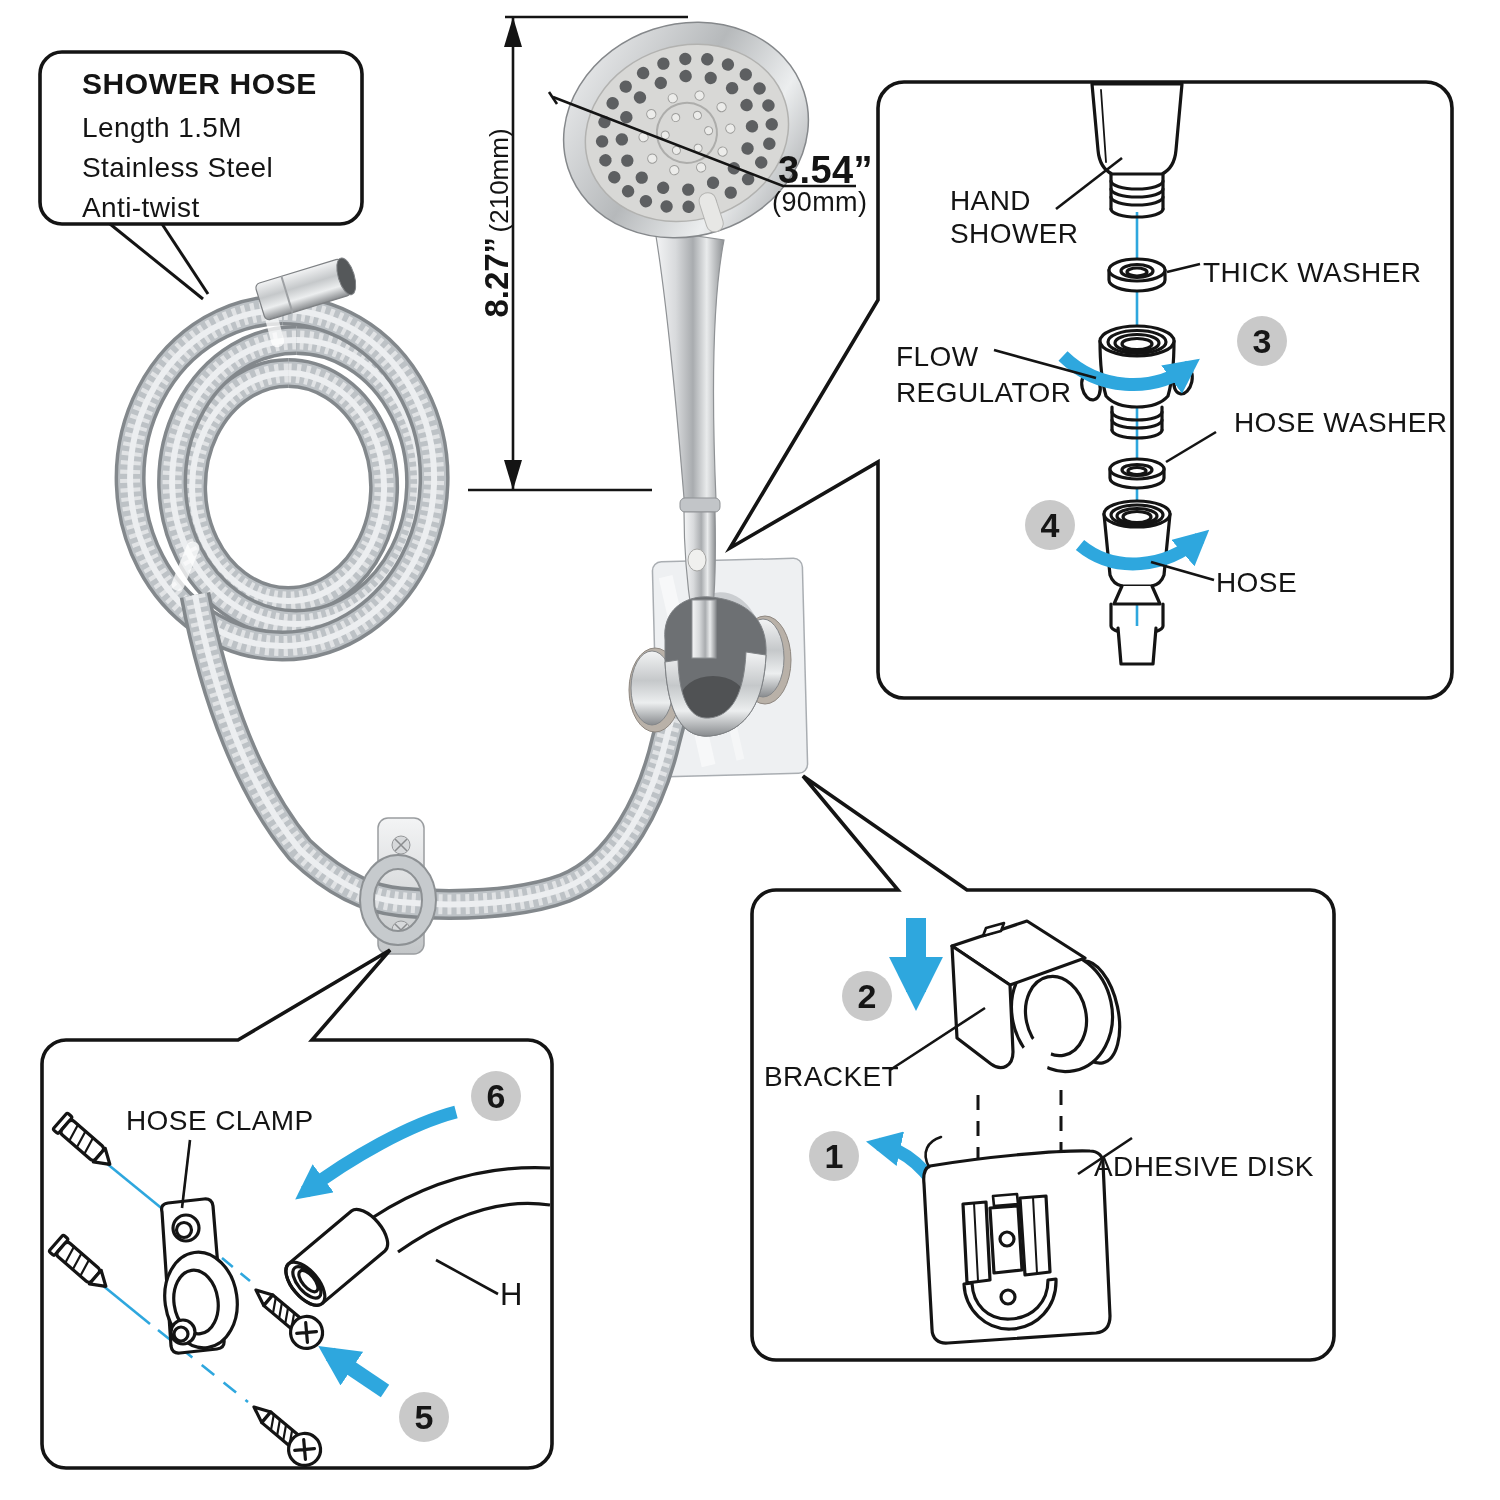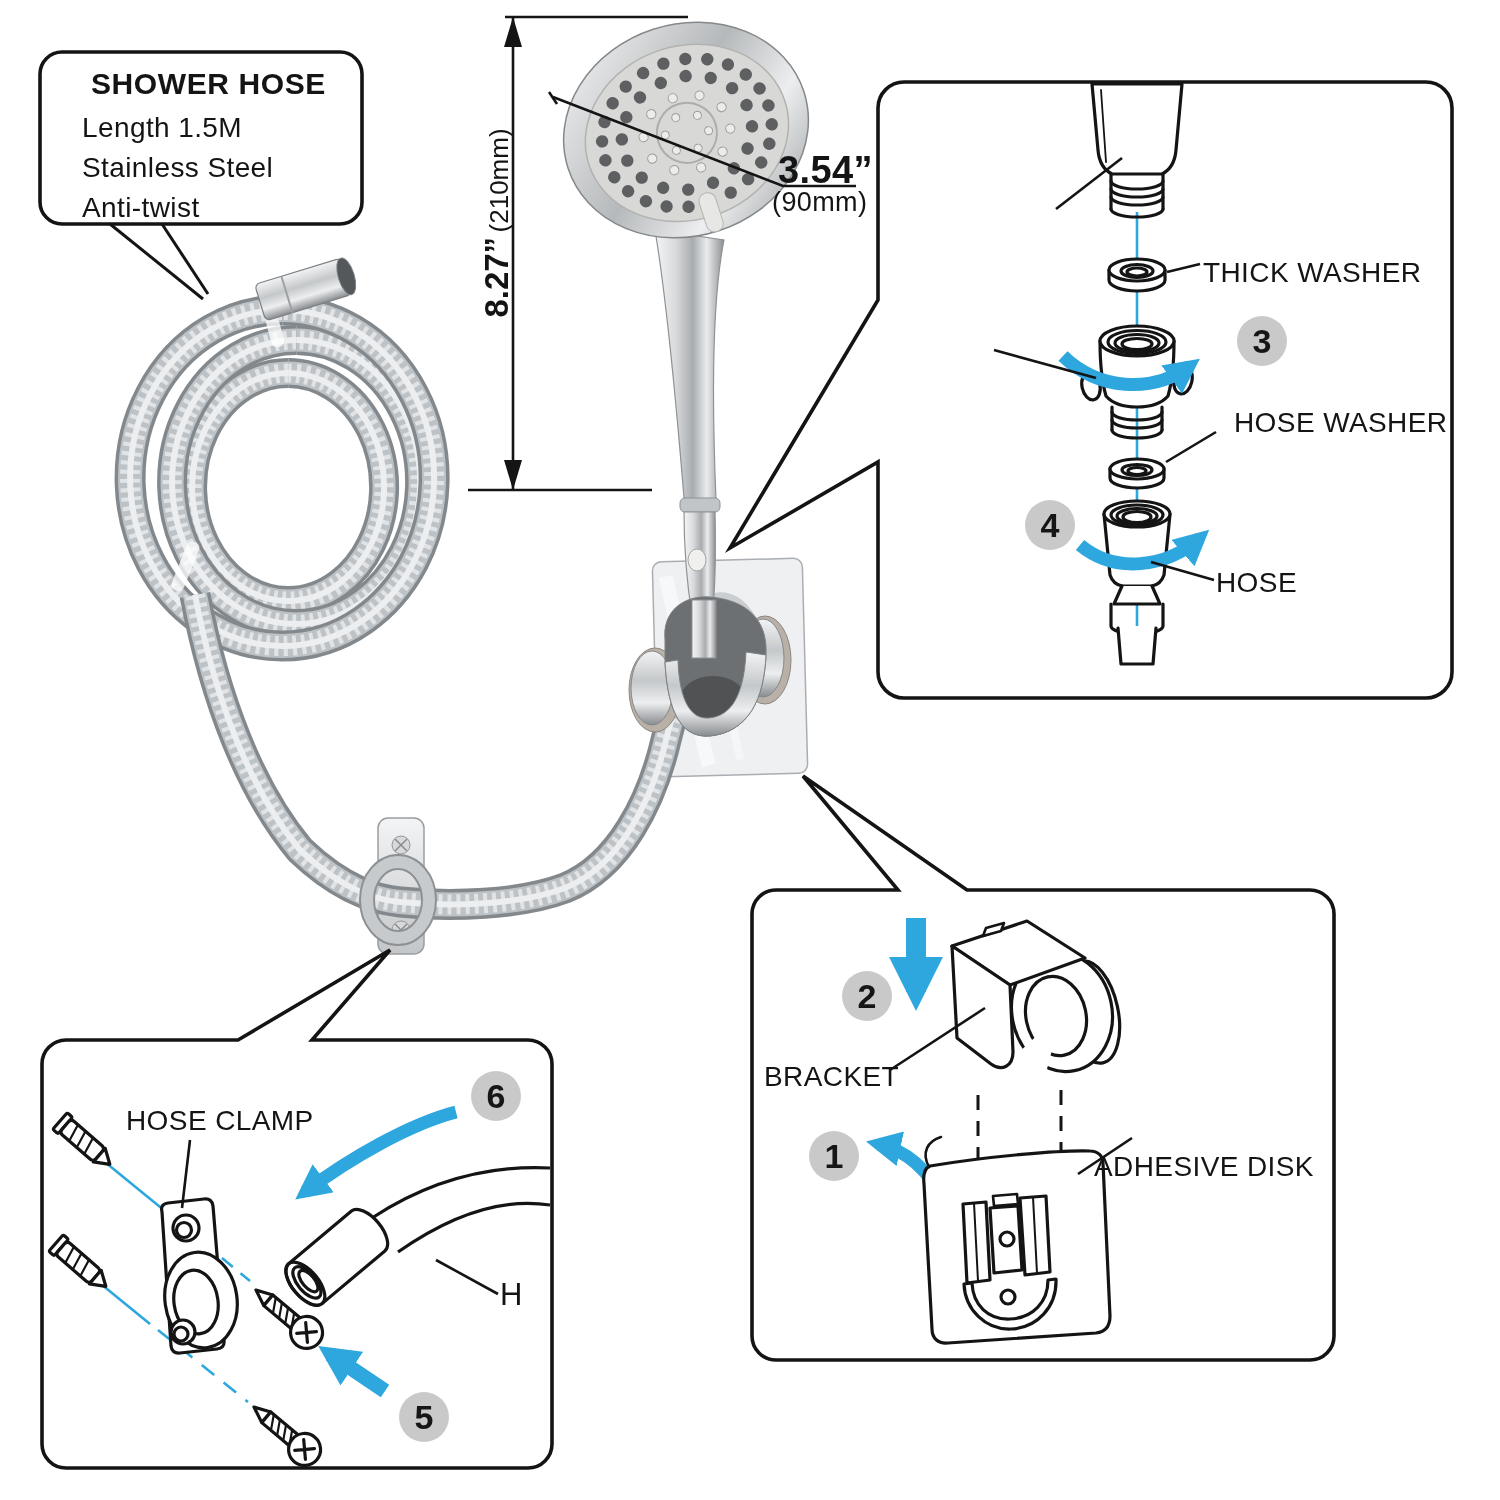--- a/index.html
+++ b/index.html
@@ -370,33 +370,35 @@
       <circle cx="1008" cy="1297" r="7" fill="none"></circle>
     </g>
 
     <g stroke="#141414" stroke-width="2.6">
       <line x1="890" y1="1070" x2="985" y2="1008"></line>
       <line x1="1132" y1="1138" x2="1078" y2="1174"></line>
     </g>
   </g>
 </svg>
 
-<div class="label title" style="left:82px;top:66px;margin-left:9px;">SHOWER HOSE</div>
+<div class="label title" style="left:82px;top:66px;">SHOWER HOSE</div>
 <div class="label spec" style="left:82px;top:108px;">Length 1.5M</div>
 <div class="label spec" style="left:82px;top:148px;">Stainless Steel</div>
 <div class="label spec" style="left:82px;top:188px;">Anti-twist</div>
 
 <div id="dim-height">
   <span class="in">8.27”</span>
   <span class="mm">(210mm)</span>
 </div>
 <div class="label dim-big" style="left:778px;top:148px;">3.54”</div>
 <div class="label dim-small" style="left:772px;top:186px;">(90mm)</div>
 
+<div class="label wrap" style="left:950px;top:184px;width:160px;line-height:33px;">HAND SHOWER</div>
 <div class="label" style="left:1203px;top:256px;">THICK WASHER</div>
+<div class="label wrap" style="left:896px;top:339px;width:185px;line-height:36px;">FLOW REGULATOR</div>
 <div class="label" style="left:1218px;top:406px;margin-left:16px;">HOSE WASHER</div>
 <div class="label" style="left:1216px;top:566px;">HOSE</div>
 <div class="step-circle" style="left:1237px;top:316px;">3</div>
 <div class="step-circle" style="left:1025px;top:500px;">4</div>
 
 <div class="label" style="left:126px;top:1104px;">HOSE CLAMP</div>
 <div class="label" style="left:500px;top:1276px;font-size:31px;">H</div>
 <div class="step-circle" style="left:471px;top:1071px;">6</div>
 <div class="step-circle" style="left:399px;top:1392px;">5</div>
 

